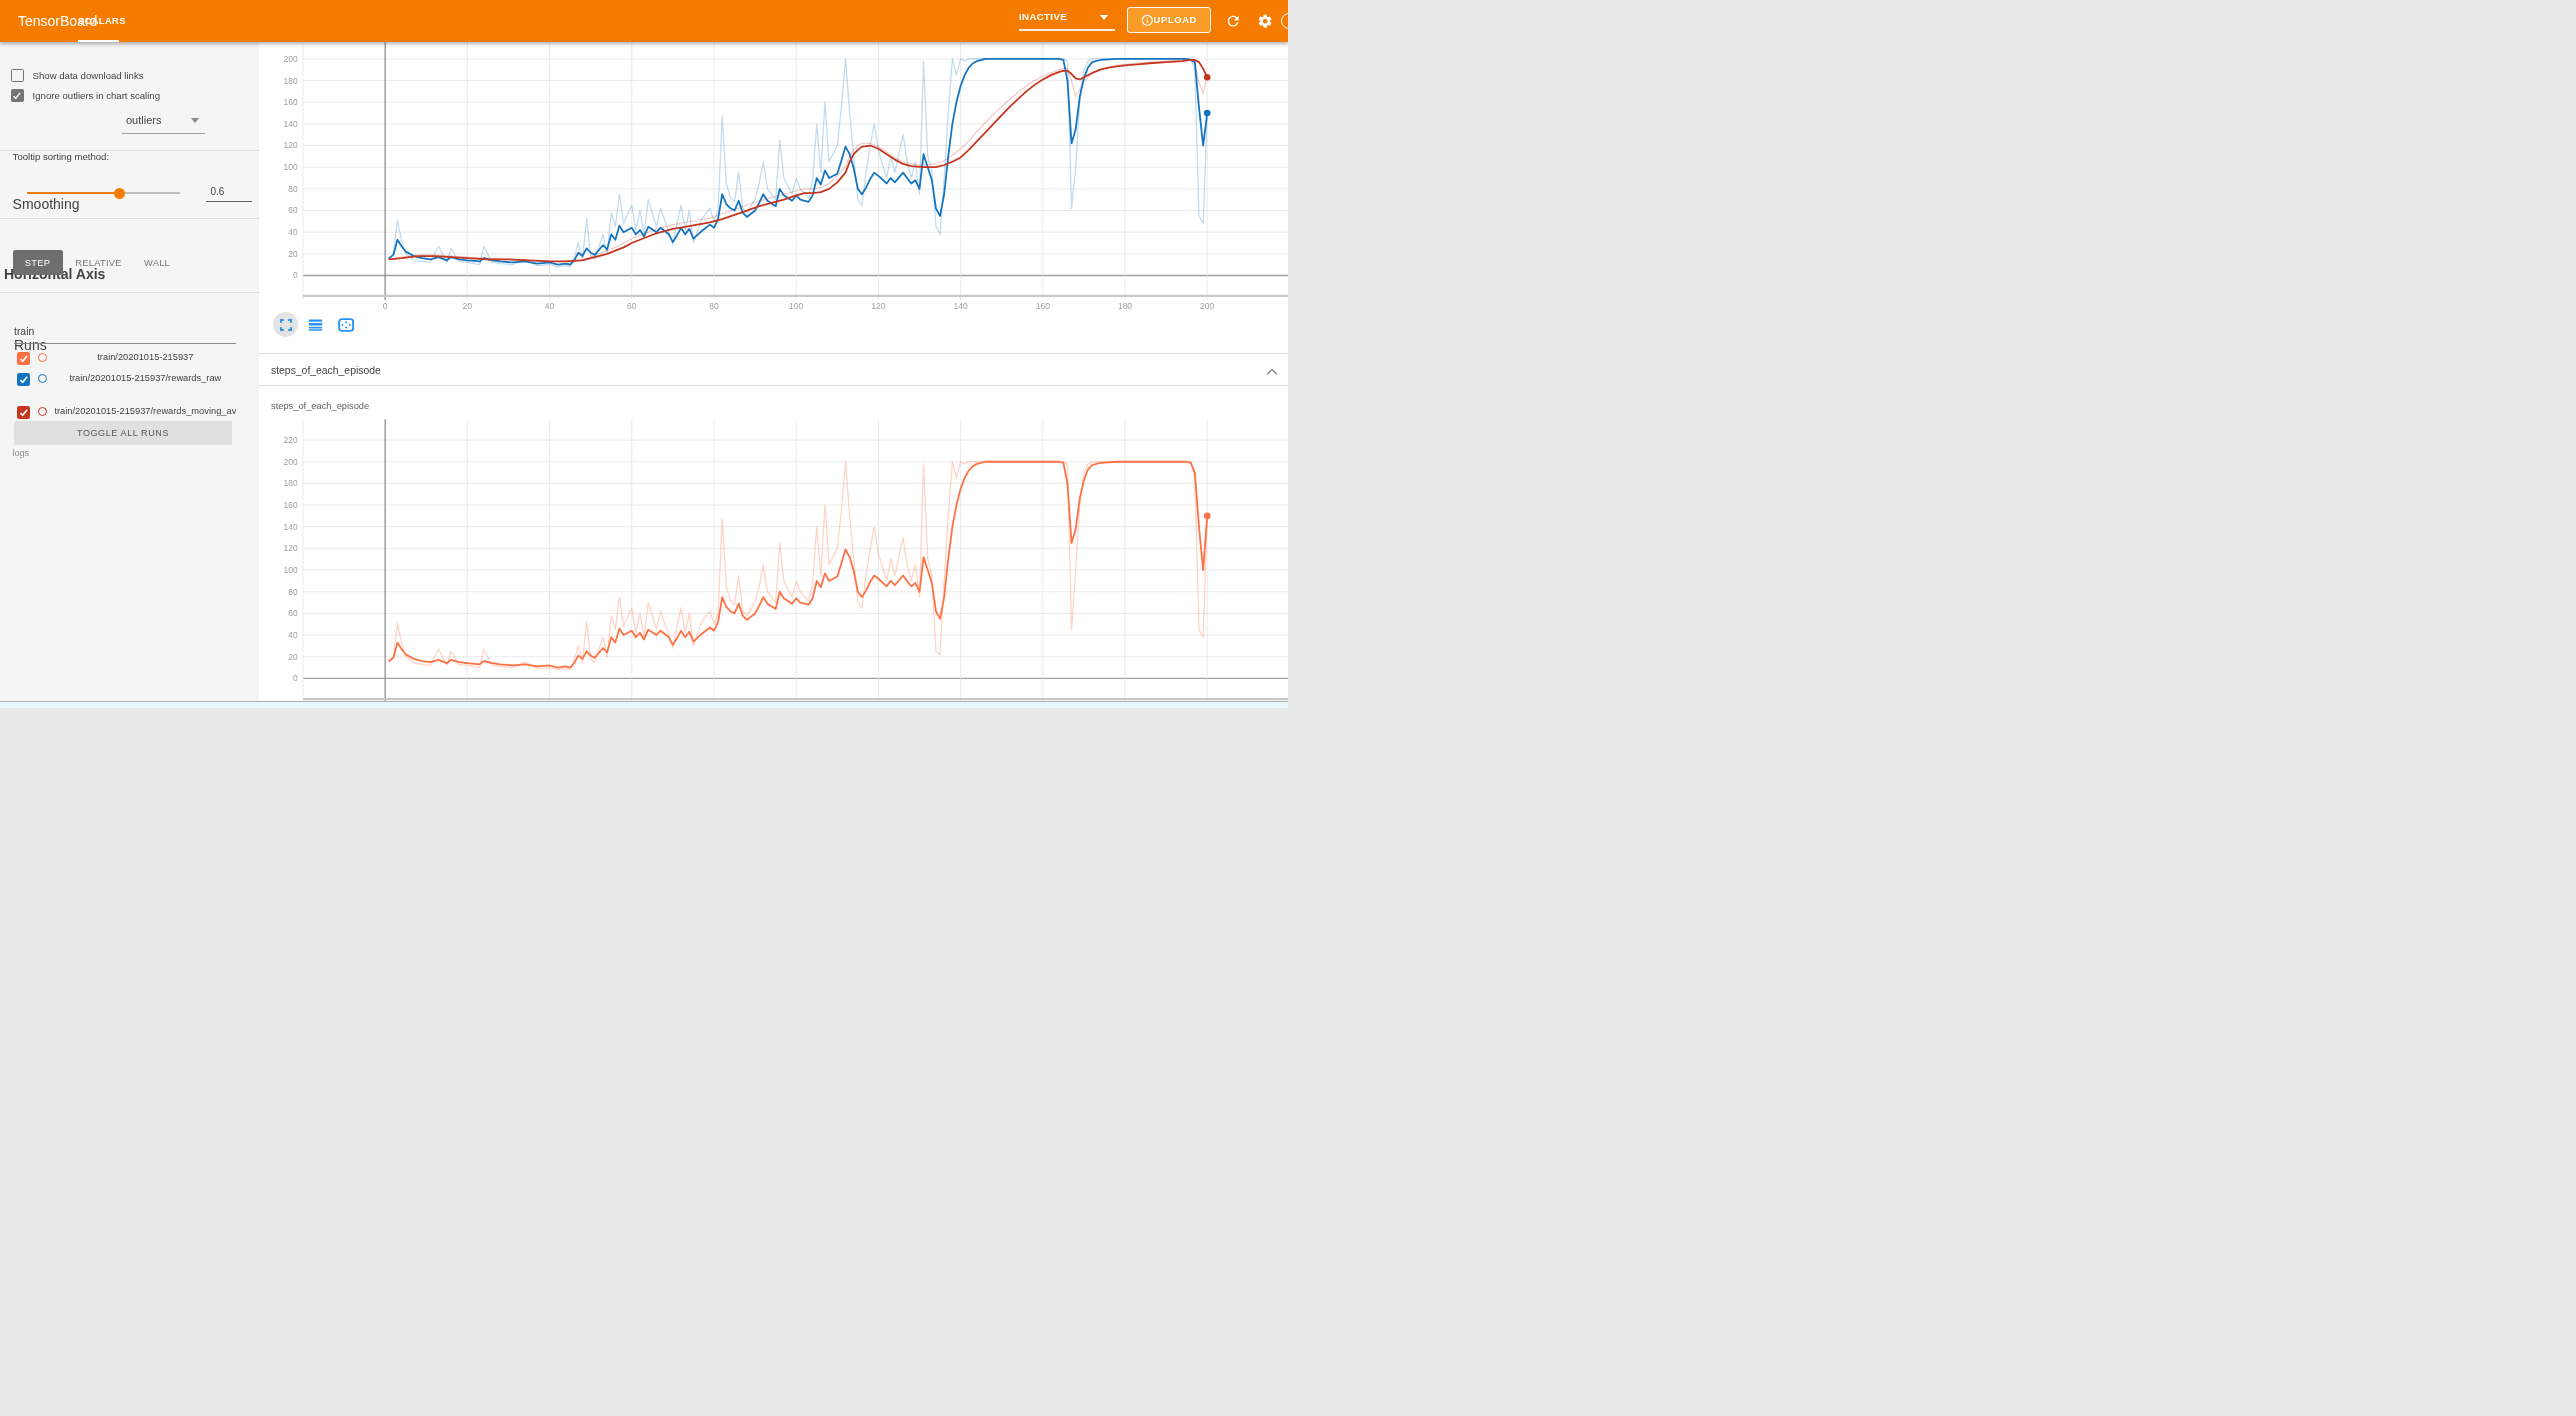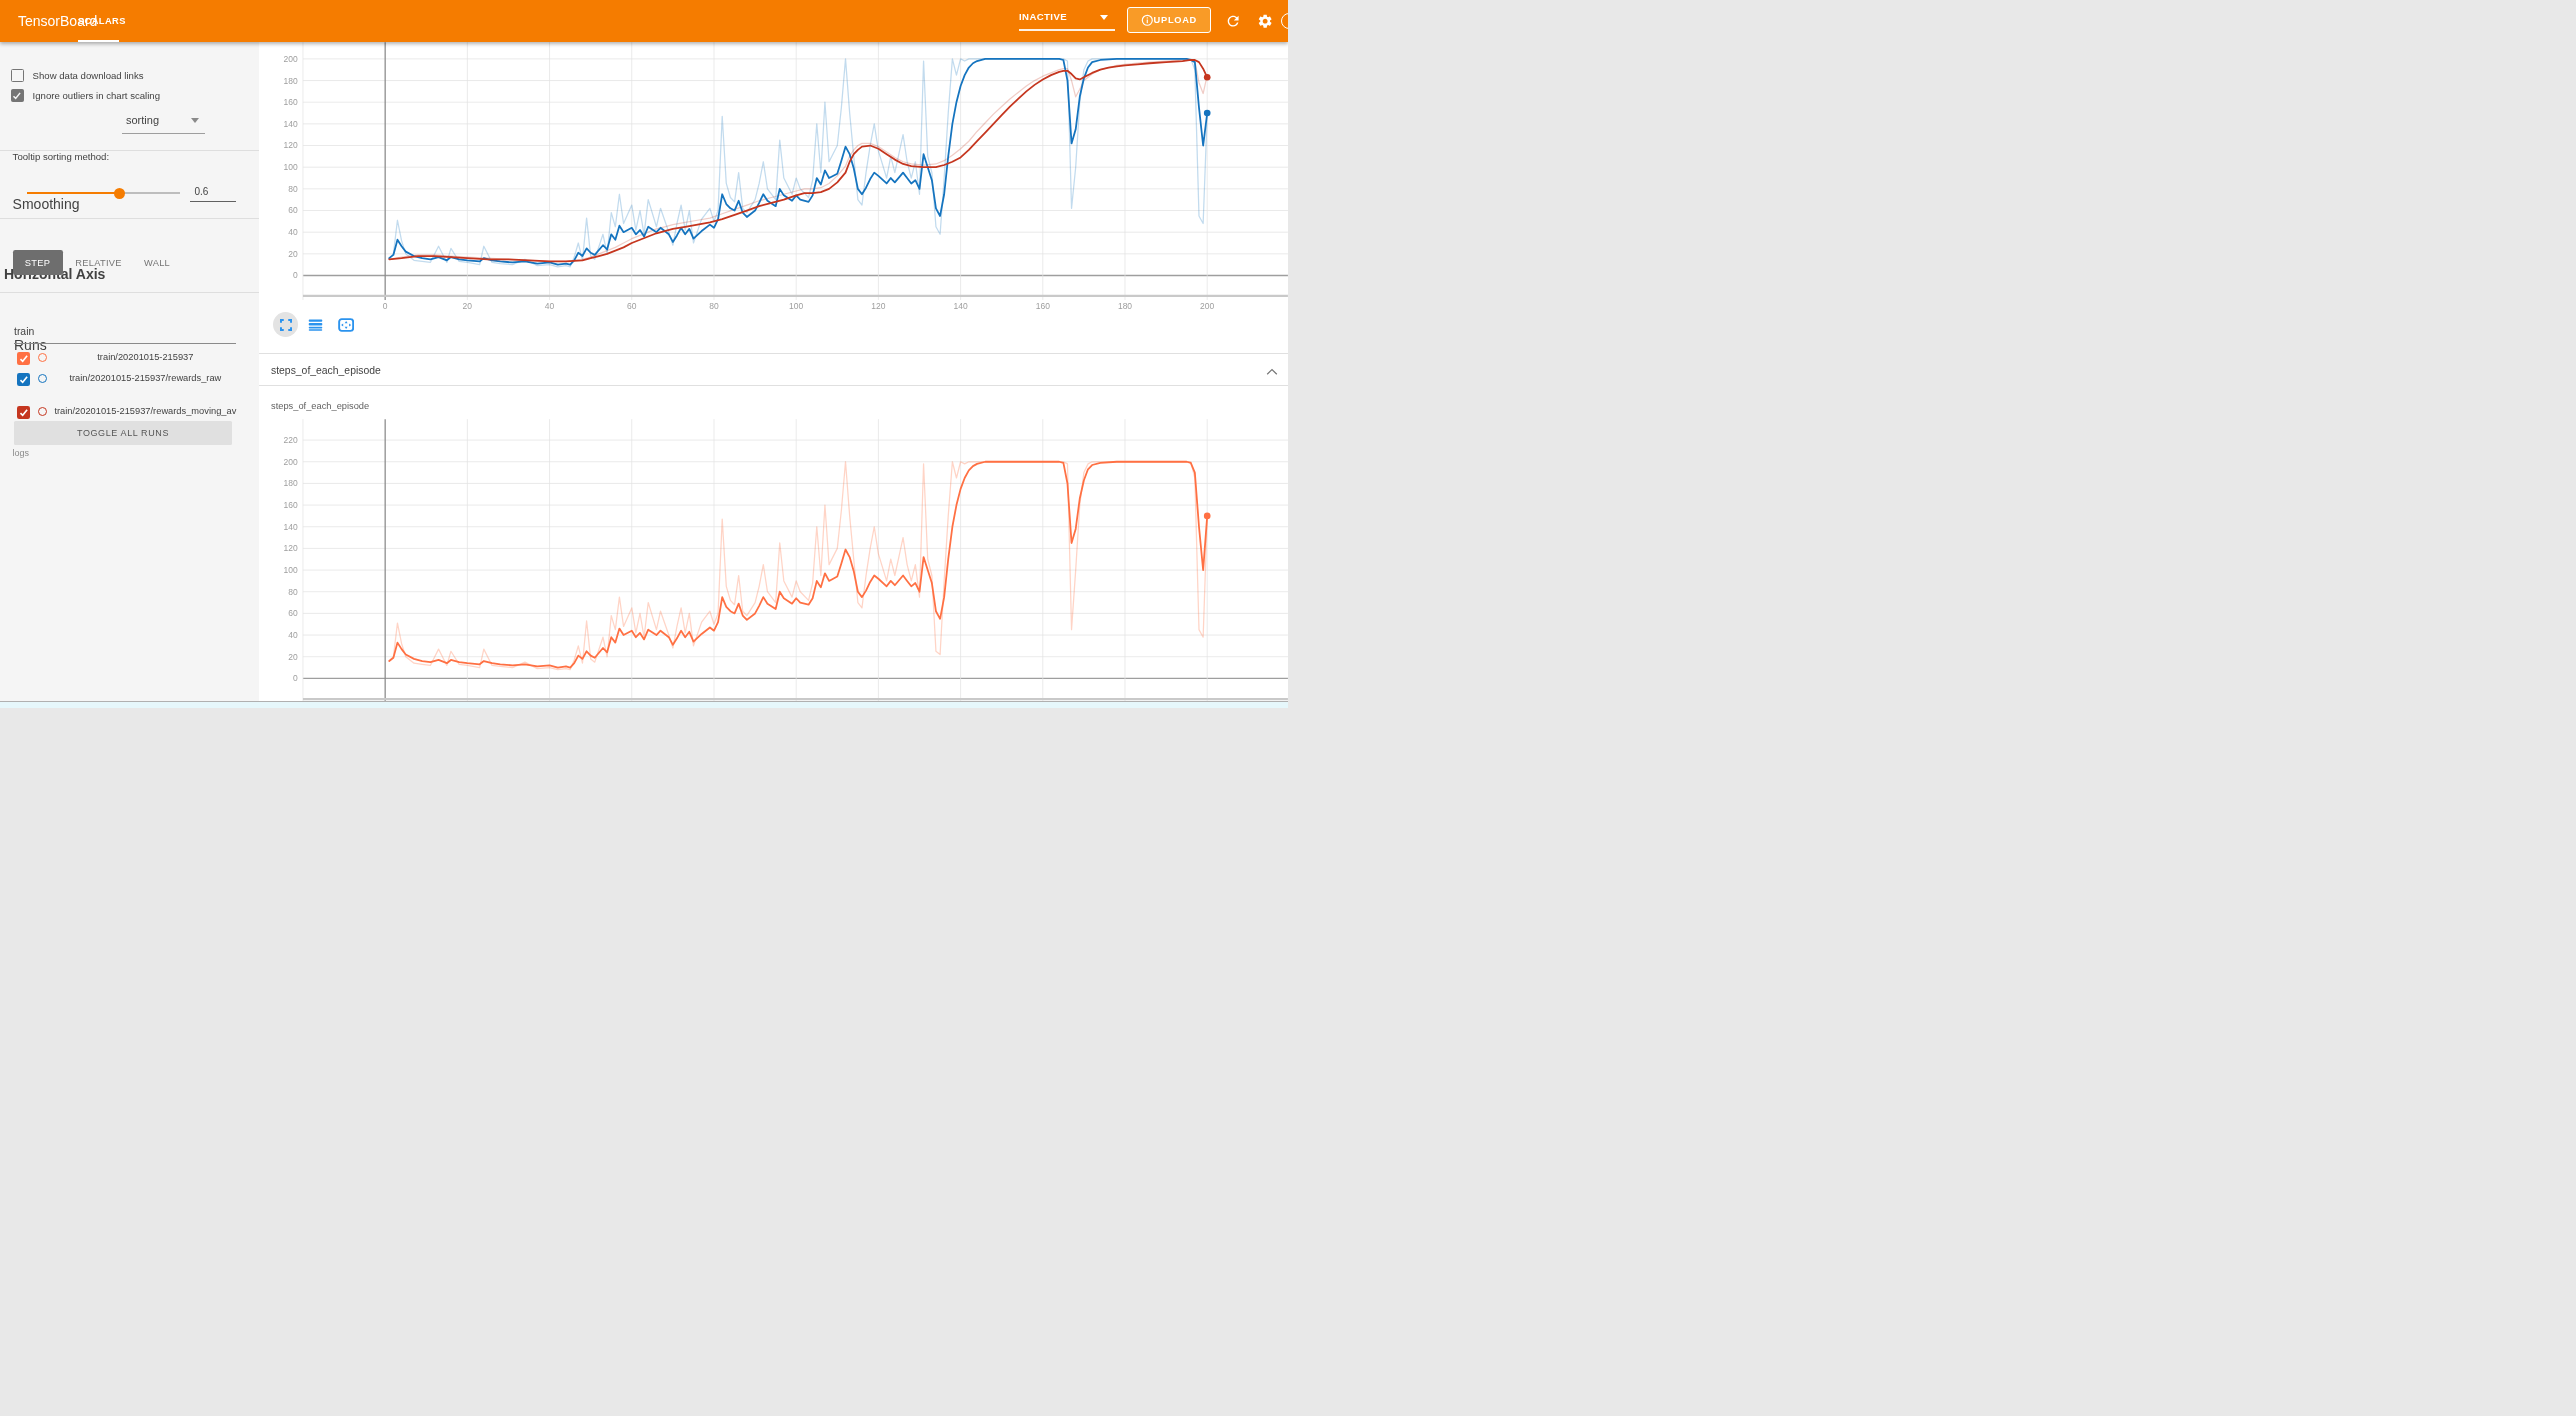--- a/index.html
+++ b/index.html
@@ -33,21 +33,21 @@
   .cb-box.checked{background:#757575;border-color:#757575;}
   .cb-label{color:#424242;font-size:9.6px;}
   .sec-title{color:#424242;font-size:14px;}
   .select-ctl{position:absolute;cursor:pointer;}
   .select-value{font-size:11px;color:#424242;}
   .dd-arrow-g{position:absolute;width:0;height:0;border-left:4.4px solid transparent;border-right:4.4px solid transparent;
               border-top:5.2px solid #8a8a8a;}
   .slider-track{position:absolute;left:27px;top:192px;width:153px;height:2.2px;background:#bdbdbd;cursor:pointer;}
   .slider-fill{position:absolute;left:0;top:0;height:2.2px;width:92px;background:#f57c00;}
   .slider-thumb{position:absolute;left:87px;top:-4.4px;width:11px;height:11px;border-radius:50%;background:#f57c00;cursor:grab;}
-  .smooth-value{position:absolute;left:190px;top:186px;width:46px;font-size:10px;color:#424242;
+  .smooth-value{position:absolute;left:206px;top:186px;width:46px;font-size:10px;color:#424242;
                 border-bottom:1.1px solid #616161;padding:0 0 4.4px 4.4px;}
   .chip{position:absolute;border-radius:2.2px;font-size:9.3px;letter-spacing:0.3px;display:flex;align-items:center;
         justify-content:center;cursor:pointer;}
   .chip.sel{background:#6e6e6e;color:#fff;justify-content:center;}
   .chip.plain{color:#757575;}
   .runs-filter{position:absolute;left:14px;top:326px;width:222px;font-size:10.4px;color:#424242;
                border-bottom:0.7px solid #8a8a8a;padding-bottom:6px;}
   .run-row{position:absolute;left:17px;display:flex;align-items:flex-start;gap:5.2px;cursor:pointer;text-align:center;}
   .run-check{width:13.3px;height:13.3px;border-radius:2.2px;display:flex;align-items:center;justify-content:center;flex:0 0 auto;}
   .run-circle{width:9px;height:9px;border-radius:50%;border:1.9px solid #999;margin-left:2.2px;margin-top:0.7px;flex:0 0 auto;}
@@ -224,21 +224,21 @@
     <div class="cb-row" style="top:47px;">
       <span class="cb-box checked">
         <svg width="9.6" height="9.6" viewBox="0 0 13 13" style="margin:0.7px 0 0 0">
             <path d="M2 7 L5 10 L11 2.5" fill="none" stroke="#f5f5f5" stroke-width="2"></path>
           </svg>
       </span>
       <span class="cb-label">Ignore outliers in chart scaling</span>
     </div>
     <div class="sb-abs" style="left:12.6px;top:75px;">Tooltip sorting method:</div>
     <div class="select-ctl" style="left:126px;top:72px;width:81px;">
-      <span class="select-value">sorting</span>
+      <span class="select-value">outliers</span>
       <span class="dd-arrow-g" style="left:65px;top:4.4px;"></span>
       <div style="position:absolute;left:-3.7px;top:18.5px;width:83px;height:0.7px;background:#9e9e9e;"></div>
     </div>
     <div class="divider" style="top:108px;"></div>
     <div class="sb-abs sec-title" style="left:12.6px;top:120px;">Smoothing</div>
     <div class="slider-track" style="top:150px;">
       <div class="slider-fill"></div>
       <div class="slider-thumb"></div>
     </div>
     <div class="smooth-value" style="top:144px;">0.6</div>

